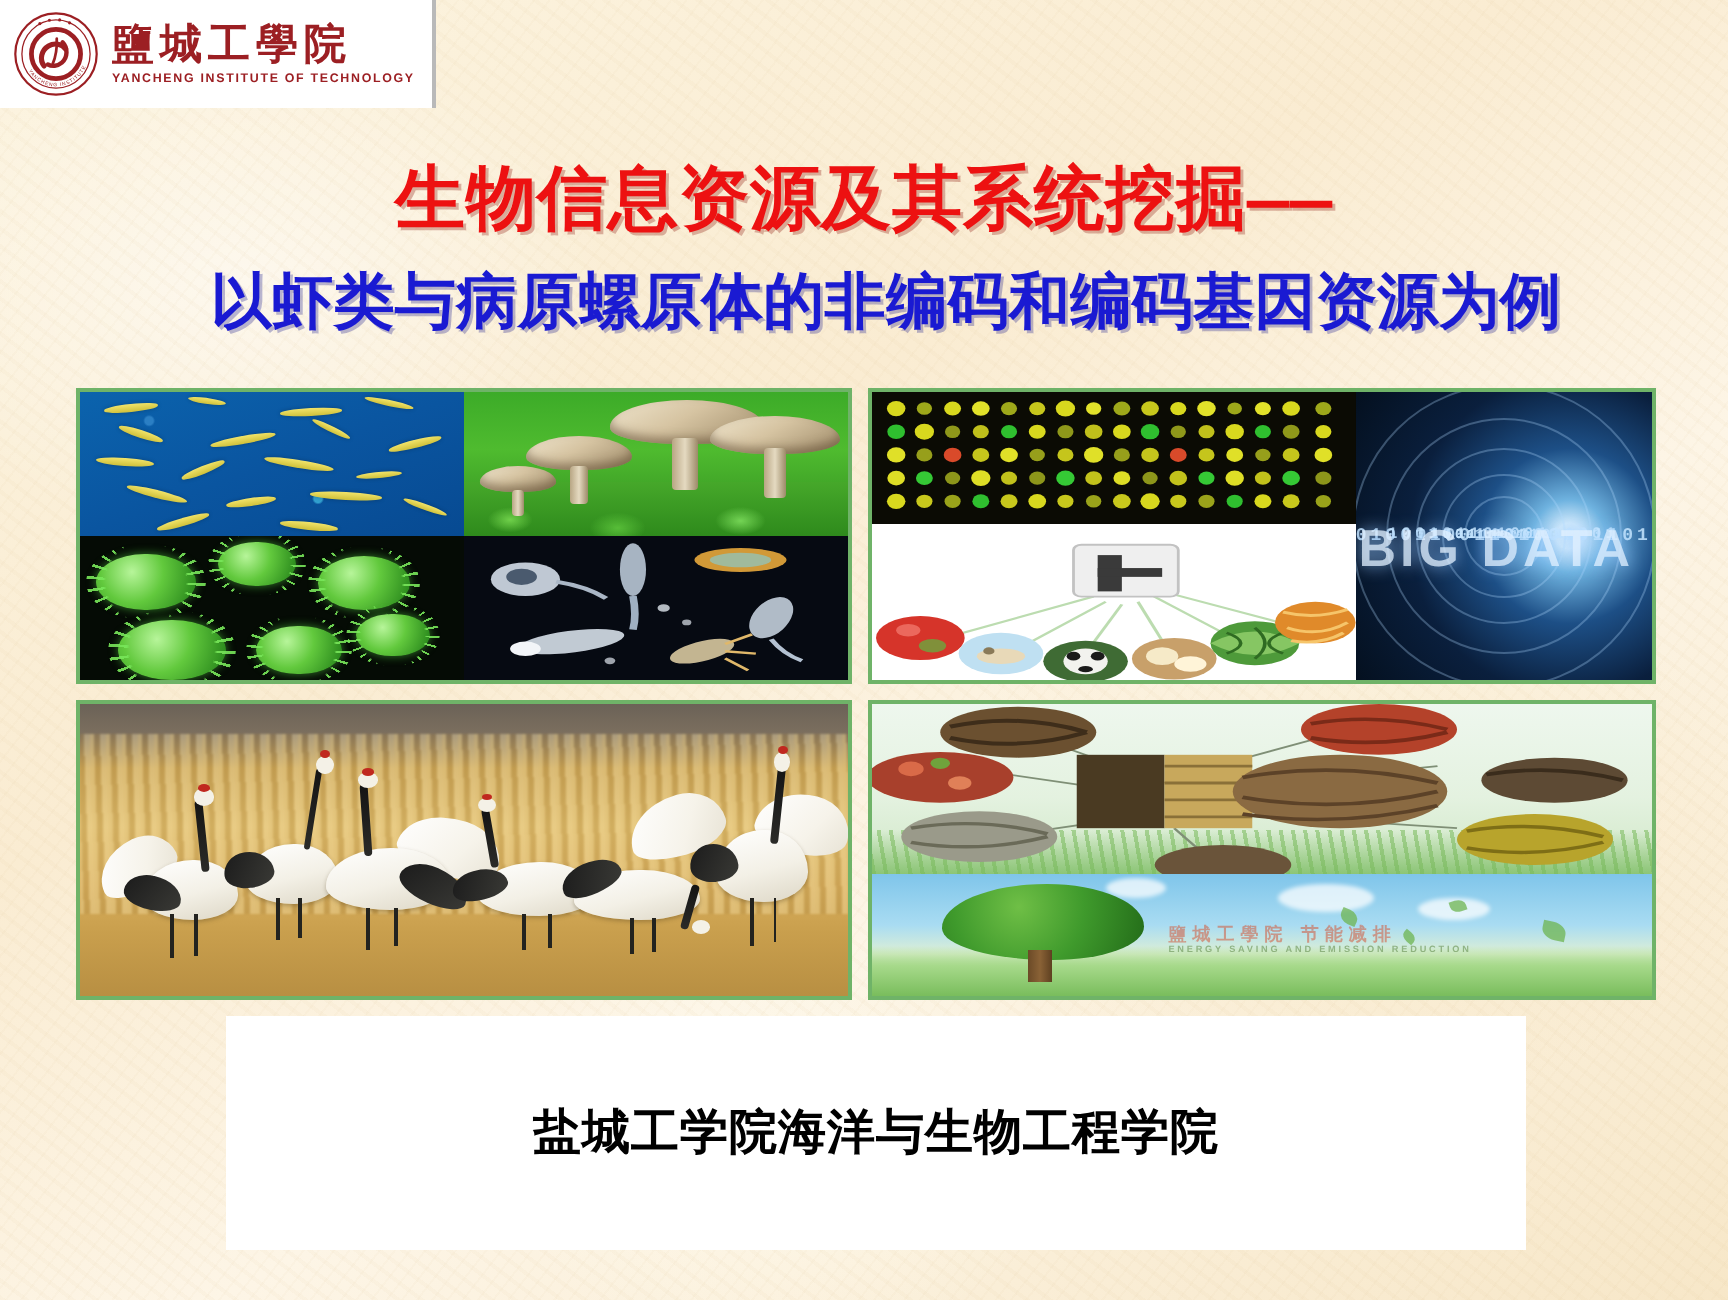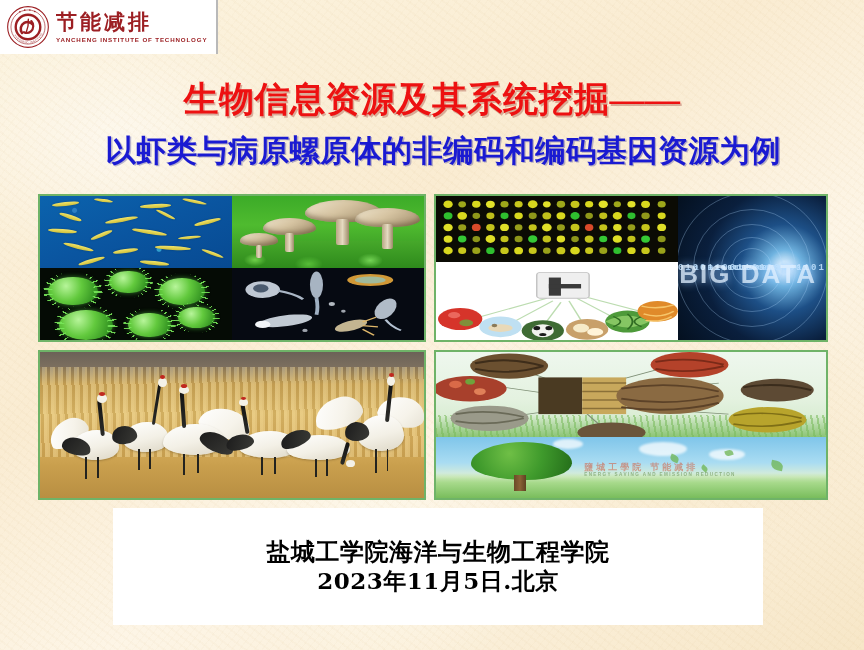--- a/index.html
+++ b/index.html
@@ -111,21 +111,21 @@
     white-space: nowrap;
     transform: scaleX(0.97);
   }
 
   
   .title-main {
     position: absolute;
     left: 0; top: 76px;
     width: 864px;
     text-align: center;
-    font-family: Liberation Serif, serif;
+    font-family: Liberation Mono, monospace;
     font-size: 35px;
     font-weight: 700;
     color: #ed1111;
     letter-spacing: 0.5px;
     text-shadow: 1.5px 1.5px 0 rgba(140,20,10,0.30);
     white-space: nowrap;
     z-index: 3;
   }
   .title-sub {
     position: absolute;
@@ -432,21 +432,21 @@
             <circle cx="26.0" cy="5.4" r="0.85"></circle>
             <circle cx="31.4" cy="7.0" r="0.85"></circle>
           </g>
           <path id="arcbot" d="M7.5 30 A 17.5 17.5 0 0 0 40.5 30" fill="none"></path>
           <text font-size="2.7" fill="#9c1f23" font-family="Liberation Sans, sans-serif" letter-spacing="0.5">
             <textPath href="#arcbot" startOffset="8%">YANCHENG INSTITUTE</textPath>
           </text>
         </svg>
       </div>
       <div class="logo-text">
-        <div class="logo-cn">节能减排</div>
+        <div class="logo-cn">鹽城工學院</div>
         <div class="logo-en">YANCHENG INSTITUTE OF TECHNOLOGY</div>
       </div>
     </div>
 
   </div>
 
   <div class="title-main">生物信息资源及其系统挖掘——</div>
   <div class="title-sub">以虾类与病原螺原体的非编码和编码基因资源为例</div>
 
   <div class="collage">
@@ -857,16 +857,15 @@
         <div class="leafy" style="left:86%; top:40%; width:12px; height:9px; transform:rotate(12deg);"></div>
         <div class="leafy" style="left:68%; top:48%; width:7px; height:5px; transform:rotate(40deg);"></div>
         <div class="eco-text">鹽城工學院 节能减排</div>
         <div class="eco-text-en">ENERGY SAVING AND EMISSION REDUCTION</div>
       </div>
     </div>
   </div>
 
   <div class="footer-box">
     <div class="footer-line f2">盐城工学院海洋与生物工程学院</div>
-    <div class="footer-line f3">2023年11月5日.北京</div>
   </div>
 
 </div>
 
 </body></html>

